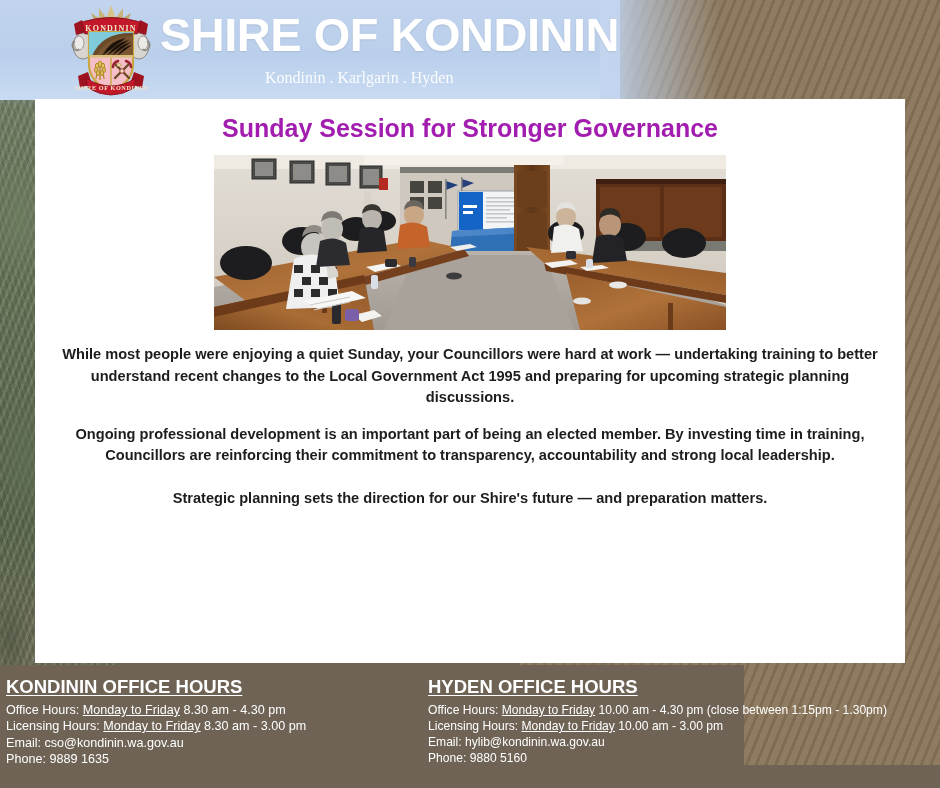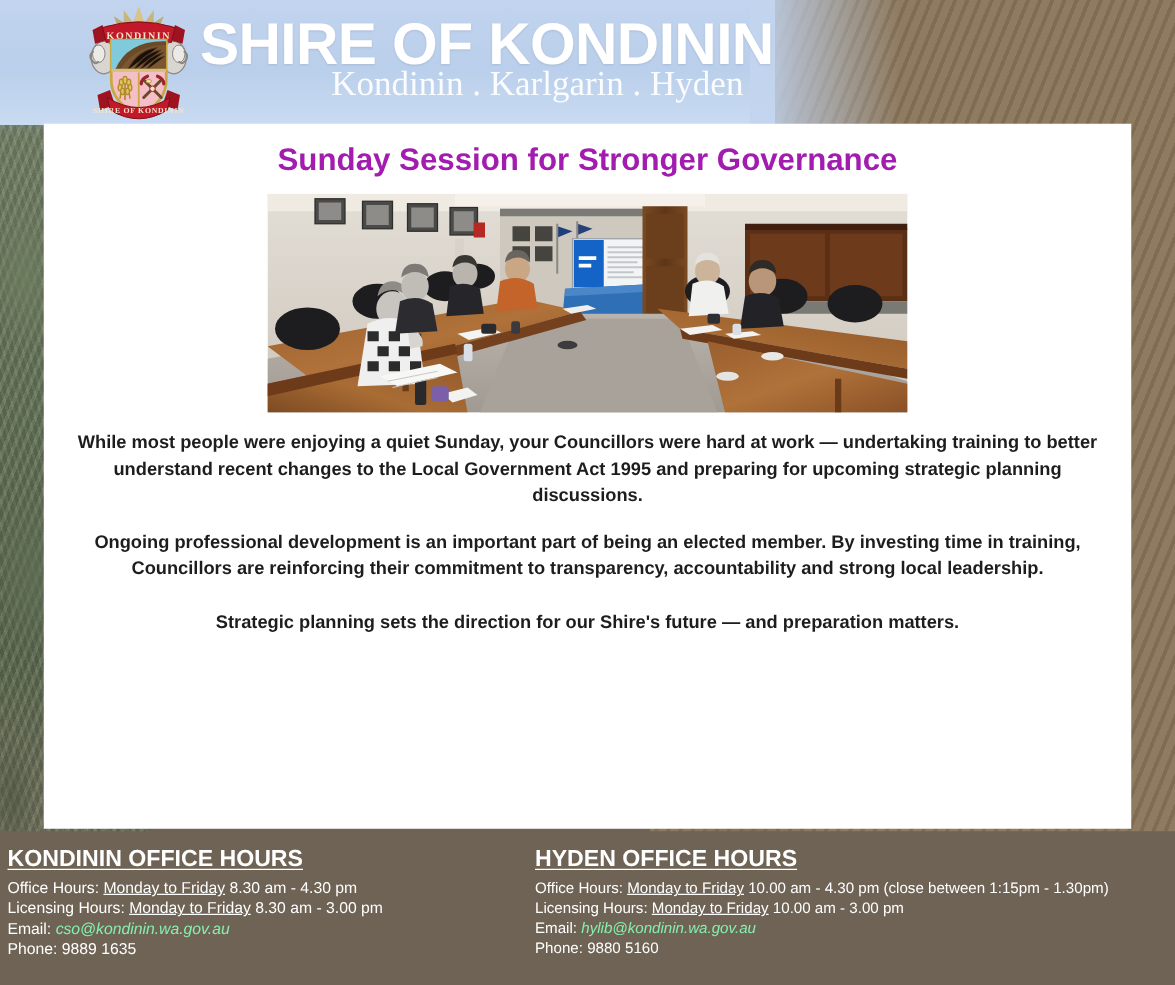--- a/index.html
+++ b/index.html
@@ -79,23 +79,23 @@
 
   .shire-title {
     position:absolute; left:160px; top:5px;
     font-family:"Liberation Sans", sans-serif;
     font-weight:bold; font-size:47px; line-height:60px;
     color:#ffffff; letter-spacing:-0.5px;
     text-shadow:0 1px 2px rgba(0,0,0,.10);
     white-space:nowrap;
   }
   .tagline {
-    position:absolute; left:265px; top:54px;
+    position:absolute; left:265px; top:64px;
     font-family:"Liberation Serif", serif;
-    font-size:28px; line-height:28px;
+    font-size:16px; line-height:28px;
     color:rgba(255,255,255,.92);
     white-space:nowrap;
   }
 
   
   .panel {
     position:absolute; left:35px; top:99px; width:870px; height:564px;
     background:#ffffff; z-index:5; overflow:hidden;
   }
   .panel-title {
@@ -118,39 +118,39 @@
     font-weight:bold; font-size:14.6px; line-height:21.5px;
     color:#1d1d1d;
     margin-top:15px;
   }
   .para.p1 { margin-top:14px; }
   .para.p4 { margin-top:21px; }
   .para.p5 { margin-top:21px; }
 
   
   .footer {
-    position:absolute; left:0; top:665px; width:940px; height:123px;
+    position:absolute; left:0; top:665px; width:744px; height:123px;
     background:#6e6355; z-index:7;
     font-family:"Liberation Sans", sans-serif;
   }
   .foot-col { position:absolute; top:11px; }
   .foot-col.left  { left:6px;   width:420px; }
   .foot-col.right { left:428px; width:510px; }
 
   .foot-head {
     font-weight:bold; font-size:18.5px; line-height:22px;
     color:#ffffff; text-decoration:underline; text-underline-offset:2px;
     margin-bottom:4px;
   }
   .foot-line {
     font-size:12.6px; line-height:16.4px; color:#ffffff; white-space:nowrap;
   }
   .foot-col.right .foot-line { font-size:12.1px; line-height:16px; }
   .u { text-decoration:underline; text-underline-offset:1px; }
-  .mail { color:#86efac;font-style:italic; }
+  .mail { color:#ffffff; }
 </style>
 </head>
 <body>
 
 <div id="poster">
 
   <div class="bg-shrub"></div>
   <div class="bg-rock"></div>
   <div class="bg-sky"></div>
   <div class="bg-sky-fade"></div>

